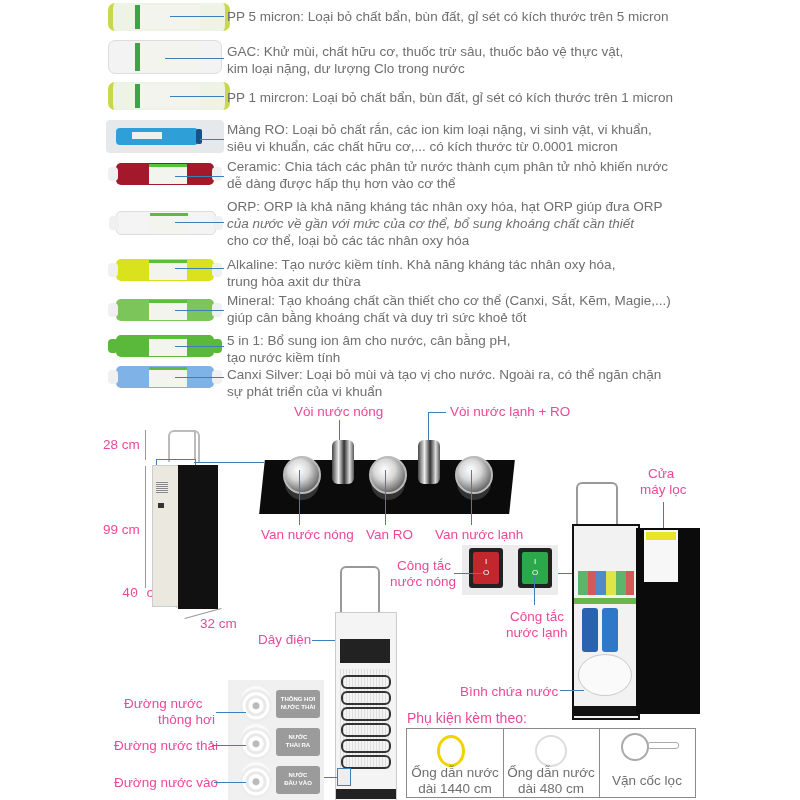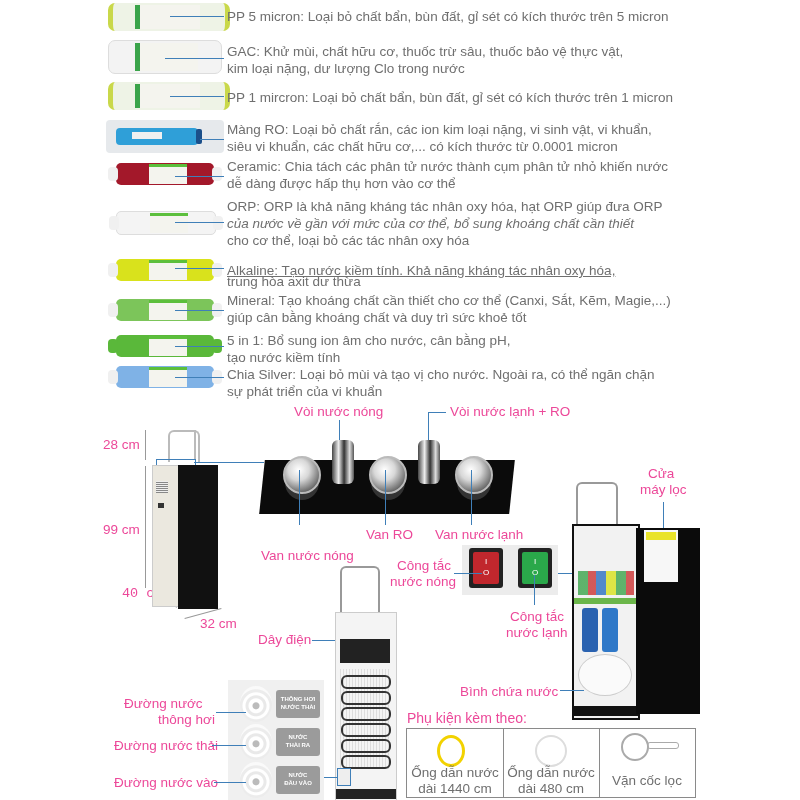--- a/index.html
+++ b/index.html
@@ -85,21 +85,21 @@
 <div class="abs txt" style="left:227px;top:198px;">ORP: ORP là khả năng kháng tác nhân oxy hóa, hạt ORP giúp đưa ORP</div>
 <div class="abs txt" style="left:227px;top:215px;font-style:italic;">của nước về gần với mức của cơ thể, bổ sung khoáng chất cần thiết</div>
 <div class="abs txt" style="left:227px;top:232px;">cho cơ thể, loại bỏ các tác nhân oxy hóa</div>
 
 <div class="inline" style="left:116px;top:259px;width:98px;height:22px;background:#d9e21c;">
   <div class="endL"></div>
     <div class="endR"></div>
     <div class="tag"></div>
 </div>
 <div class="line" style="left:175px;top:268px;width:49px;height:1px;"></div>
-<div class="abs txt" style="left:227px;top:262px;text-decoration:underline;">Alkaline: Tạo nước kiềm tính. Khả năng kháng tác nhân oxy hóa,</div>
+<div class="abs txt" style="left:227px;top:256px;">Alkaline: Tạo nước kiềm tính. Khả năng kháng tác nhân oxy hóa,</div>
 <div class="abs txt" style="left:227px;top:273px;">trung hòa axit dư thừa</div>
 
 <div class="inline" style="left:116px;top:299px;width:98px;height:22px;background:#7cc55a;">
   <div class="endL"></div>
     <div class="endR"></div>
     <div class="tag"></div>
 </div>
 <div class="line" style="left:175px;top:310px;width:49px;height:1px;"></div>
 <div class="abs txt" style="left:227px;top:292px;">Mineral: Tạo khoáng chất cần thiết cho cơ thể (Canxi, Sắt, Kẽm, Magie,...)</div>
 <div class="abs txt" style="left:227px;top:309px;">giúp cân bằng khoáng chất và duy trì sức khoẻ tốt</div>
@@ -112,21 +112,21 @@
 <div class="line" style="left:175px;top:346px;width:49px;height:1px;"></div>
 <div class="abs txt" style="left:227px;top:332px;">5 in 1: Bổ sung ion âm cho nước, cân bằng pH,</div>
 <div class="abs txt" style="left:227px;top:349px;">tạo nước kiềm tính</div>
 
 <div class="inline" style="left:116px;top:366px;width:98px;height:22px;background:#7fb2e6;">
   <div class="endL"></div>
     <div class="endR"></div>
     <div class="tag"></div>
 </div>
 <div class="line" style="left:175px;top:377px;width:49px;height:1px;"></div>
-<div class="abs txt" style="left:227px;top:366px;">Chia Silver: Loại bỏ mùi và tạo vị cho nước. Ngoài ra, có thể ngăn chặn</div>
+<div class="abs txt" style="left:227px;top:366px;">Canxi Silver: Loại bỏ mùi và tạo vị cho nước. Ngoài ra, có thể ngăn chặn</div>
 <div class="abs txt" style="left:227px;top:383px;">sự phát triển của vi khuẩn</div>
 
 <div class="abs lbl" style="left:103px;top:437px;">28 cm</div>
 <div class="abs" style="left:145px;top:430px;width:1px;height:30px;background:#999;"></div>
 <div class="abs lbl" style="left:103px;top:522px;">99 cm</div>
 <div class="abs" style="left:145px;top:466px;width:1px;height:122px;background:#999;"></div>
 <div class="abs lbl" style="left:122px;top:586px;font-family:Liberation Mono, monospace;">40 cm</div>
 <div class="abs lbl" style="left:200px;top:616px;">32 cm</div>
 <div class="abs" style="left:155px;top:600px;width:24px;height:1px;background:#999;transform:rotate(35deg);"></div>
 <div class="abs" style="left:184px;top:613px;width:38px;height:1px;background:#999;transform:rotate(-15deg);"></div>
@@ -151,21 +151,21 @@
 <div class="panel" style="left:262px;top:460px;width:250px;height:54px;transform:skewX(-6deg);"></div>
 <div class="faucet" style="left:332px;top:440px;"></div>
 <div class="faucet" style="left:418px;top:440px;"></div>
 <div class="knob" style="left:283px;top:456px;"></div>
 <div class="knob" style="left:369px;top:456px;"></div>
 <div class="knob" style="left:455px;top:456px;"></div>
 
 <div class="line" style="left:299px;top:470px;width:1px;height:55px;"></div>
 <div class="line" style="left:385px;top:470px;width:1px;height:55px;"></div>
 <div class="line" style="left:471px;top:470px;width:1px;height:55px;"></div>
-<div class="abs lbl" style="left:261px;top:527px;margin-top:21px;">Van nước nóng</div>
+<div class="abs lbl" style="left:261px;top:527px;">Van nước nóng</div>
 <div class="abs lbl" style="left:366px;top:527px;">Van RO</div>
 <div class="abs lbl" style="left:435px;top:527px;">Van nước lạnh</div>
 
 <div class="abs" style="left:462px;top:545px;width:96px;height:50px;background:#ececec;"></div>
 <div class="switch" style="left:469px;top:548px;">
   <div class="rocker" style="background:#c1272d;"></div>
   <div class="abs" style="left:0;width:34px;top:9px;text-align:center;color:#fff;font-size:8px;">I</div>
   <div class="abs" style="left:0;width:34px;top:20px;text-align:center;color:#fff;font-size:8px;">O</div>
 </div>
 <div class="switch" style="left:518px;top:548px;">

